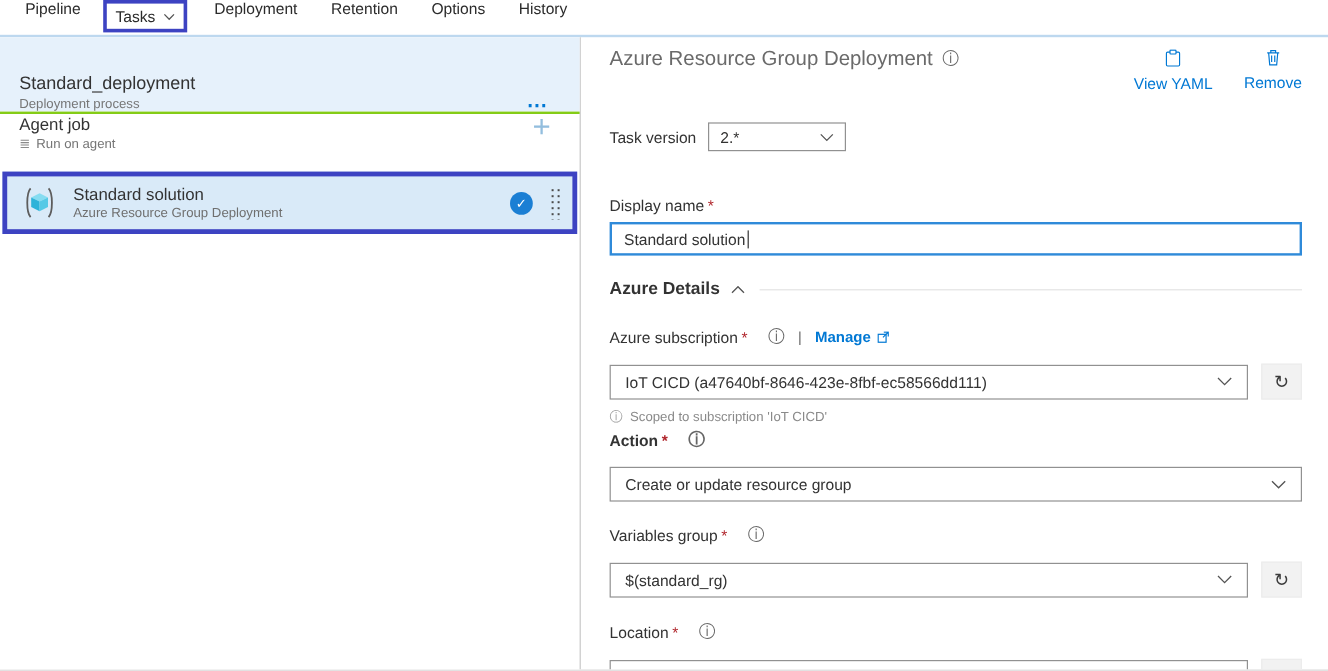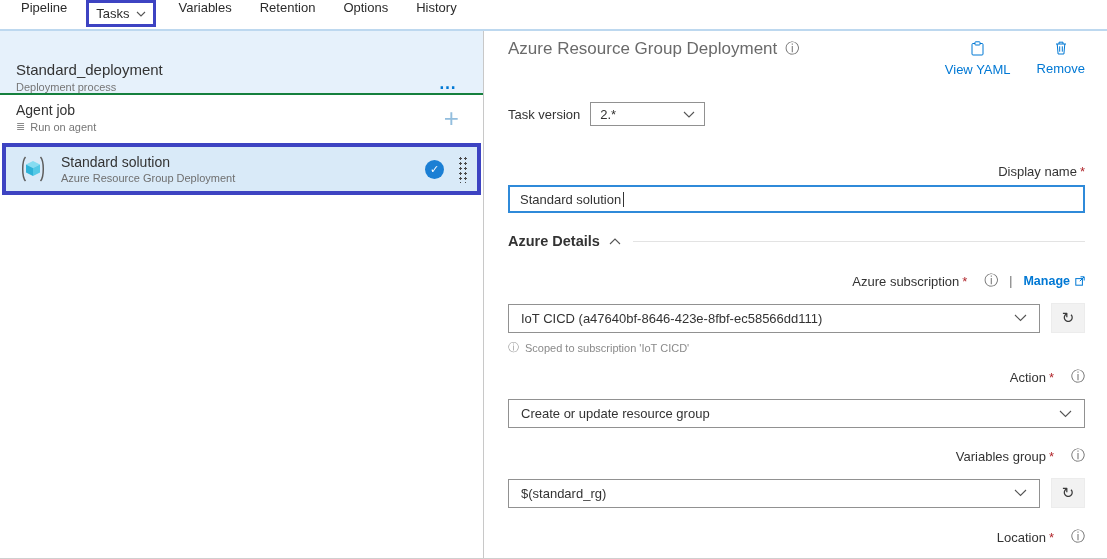--- a/index.html
+++ b/index.html
@@ -17,21 +17,21 @@
   .nav-item.boxed{border:3px solid var(--annotation);padding:3px 7px;display:inline-flex;align-items:center;gap:6px;margin-left:-4px;}
   .chev-svg{display:inline-block;}
   
   .split{flex:1;display:flex;min-height:0;}
   .sidebar{width:484px;flex:0 0 484px;border-right:1px solid #c8c8c8;background:#fff;}
   .process-header{height:62px;background:var(--header_bg);display:flex;align-items:flex-end;
        justify-content:space-between;padding:0 26px 0 16px;cursor:pointer;}
   .process-title{font-size:15px;color:#333;}
   .process-subtitle{font-size:11px;color:#767676;margin-top:3px;}
   .ellipsis{color:var(--accent);font-size:17px;font-weight:bold;letter-spacing:1px;cursor:pointer;line-height:10px;}
-  .agent-row{height:47px;border-top:2px solid #15803d;display:flex;align-items:center;
+  .agent-row{height:47px;border-top:2px solid #84cc16;display:flex;
        justify-content:space-between;padding:0 24px 0 16px;cursor:pointer;}
   .agent-title{font-size:14px;color:#333;}
   .agent-sub{font-size:11px;color:#767676;margin-top:2px;display:flex;align-items:center;gap:5px;}
   .agent-icon{font-size:11px;color:#8a8a8a;}
   .plus{font-size:26px;font-weight:200;color:#93bede;cursor:pointer;line-height:20px;}
   .task-row{margin:3px 2px 0 2px;height:52px;border:4px solid var(--annotation);
        background:var(--selected_bg);display:flex;align-items:center;padding:0 9px 0 12px;cursor:pointer;}
   .task-texts{flex:1;margin-left:13px;}
   .task-title{font-size:14px;color:#333;}
   .task-subtitle{font-size:11px;color:#6f6f6f;margin-top:2px;}
@@ -44,55 +44,55 @@
   .detail{flex:1;padding:0 22px 0 24px;overflow:hidden;}
   .detail-header{margin-top:8px;display:flex;justify-content:space-between;align-items:flex-start;}
   .detail-title{font-size:17px;font-weight:400;color:#6a6a6a;display:flex;align-items:center;gap:8px;margin:0;}
   .info-icon{color:#666;font-size:14px;font-style:normal;}
   .header-actions{display:flex;gap:26px;margin-top:2px;}
   .link-btn{display:flex;align-items:center;gap:6px;color:var(--accent);font-size:13px;cursor:pointer;text-decoration:none;flex-direction:column;}
   .version-row{margin-top:25px;display:flex;align-items:center;}
   .version-label{font-size:13px;color:#333;margin-right:10px;}
   .version-select{width:115px;height:24px;border:1px solid #919191;display:flex;align-items:center;
        justify-content:space-between;padding:0 9px;font-size:13px;cursor:pointer;}
-  .field-label{margin-top:0;font-size:13px;color:#333;display:flex;align-items:center;justify-content:flex-end;}
+  .field-label{margin-top:0;font-size:13px;color:#333;display:flex;align-items:center;}
   .req{color:#b0262c;margin-left:3px;}
   .lbl-info{margin-left:17px;}
   .text-input{margin-top:6px;height:28px;border:2px solid #2f8ad9;display:flex;align-items:center;
        padding:0 10px;font-size:13px;color:#333;cursor:text;}
   .caret{display:inline-block;width:1px;height:15px;background:#333;margin-left:2px;}
   .section-head{margin-top:20px;display:flex;align-items:center;cursor:pointer;}
   .section-title{font-size:14.5px;font-weight:600;color:#333;margin-right:9px;}
   .rule{flex:1;height:1px;background:#e3e3e3;margin-left:12px;}
   .combo-row{margin-top:13px;display:flex;align-items:center;}
   .combo{flex:1;height:29px;border:1px solid #919191;display:flex;align-items:center;
        justify-content:space-between;padding:0 12px;font-size:13px;color:#333;cursor:pointer;background:#fff;}
   .refresh-btn{width:34px;height:30px;margin-left:11px;background:#f2f2f2;border:1px solid #ececec;
        display:flex;align-items:center;justify-content:center;font-size:15px;color:#3b3b3b;cursor:pointer;flex:0 0 34px;}
   .note{margin-top:7px;font-size:11px;color:#8a8a8a;display:flex;align-items:center;gap:6px;}
   .note .info-icon{font-size:11px;color:#9a9a9a;}
   .sep{color:#666;margin:0 11px;font-size:12px;}
   .manage-link{display:flex;align-items:center;gap:5px;color:var(--accent);font-size:12.5px;cursor:pointer;text-decoration:none;font-weight:bold;}
-  .mt-sub{margin-top:23px;}  .mt-act{margin-top:13px;}  .mt-rg{margin-top:19px;}  .mt-loc{margin-top:20px;}
+  .mt-sub{margin-top:23px;}  .mt-act{margin-top:3px;font-weight:bold;}  .mt-rg{margin-top:19px;}  .mt-loc{margin-top:20px;}
   .mt-dn{margin-top:38px;}
 </style>
 </head>
 <body>
 
 <div class="app">
 
   <div class="nav">
     <span class="nav-item">Pipeline</span>
     <span class="nav-item boxed">
       <span>Tasks</span>
       <svg class="chev-svg" width="10" height="6" viewBox="0 0 10 6">
           <path d="M1 1l4 4 4-4" stroke="#555" stroke-width="1.1" fill="none"></path>
         </svg>
     </span>
-    <span class="nav-item">Variables</span>
+    <span class="nav-item">Deployment</span>
     <span class="nav-item">Retention</span>
     <span class="nav-item">Options</span>
     <span class="nav-item">History</span>
   </div>
 
   <div class="split">
 
     <div class="sidebar">
       <div class="process-header">
         <div>

